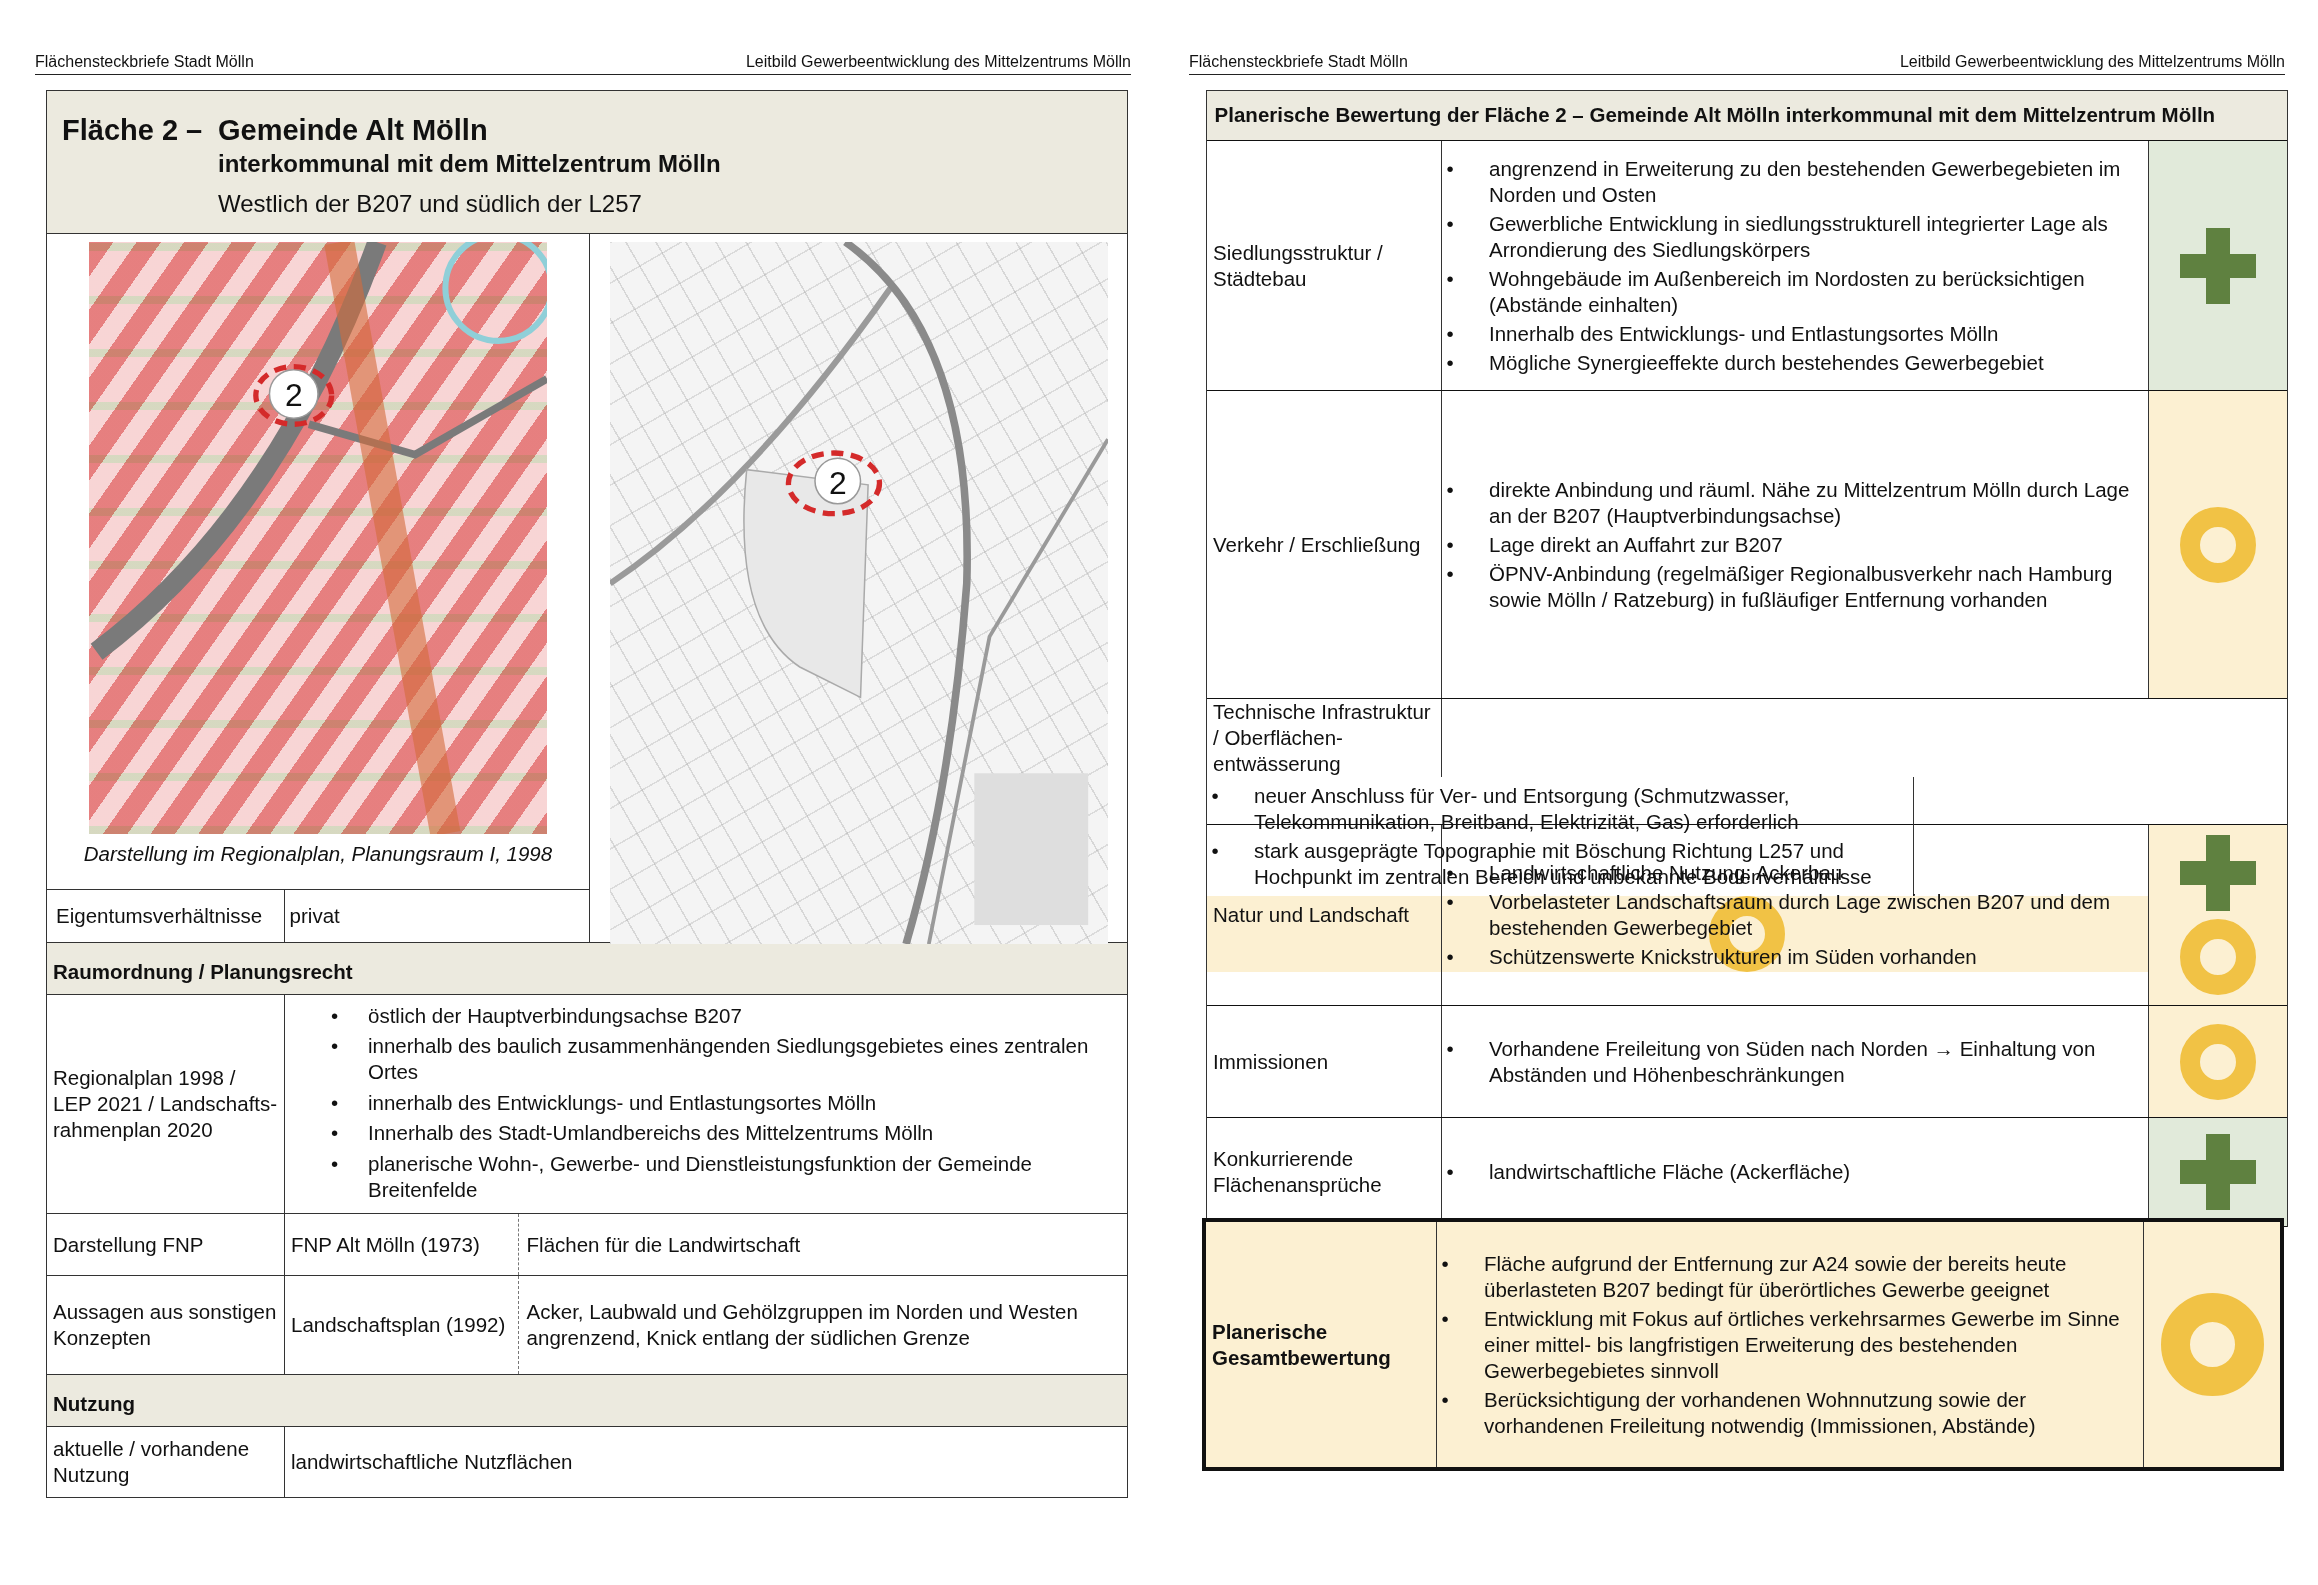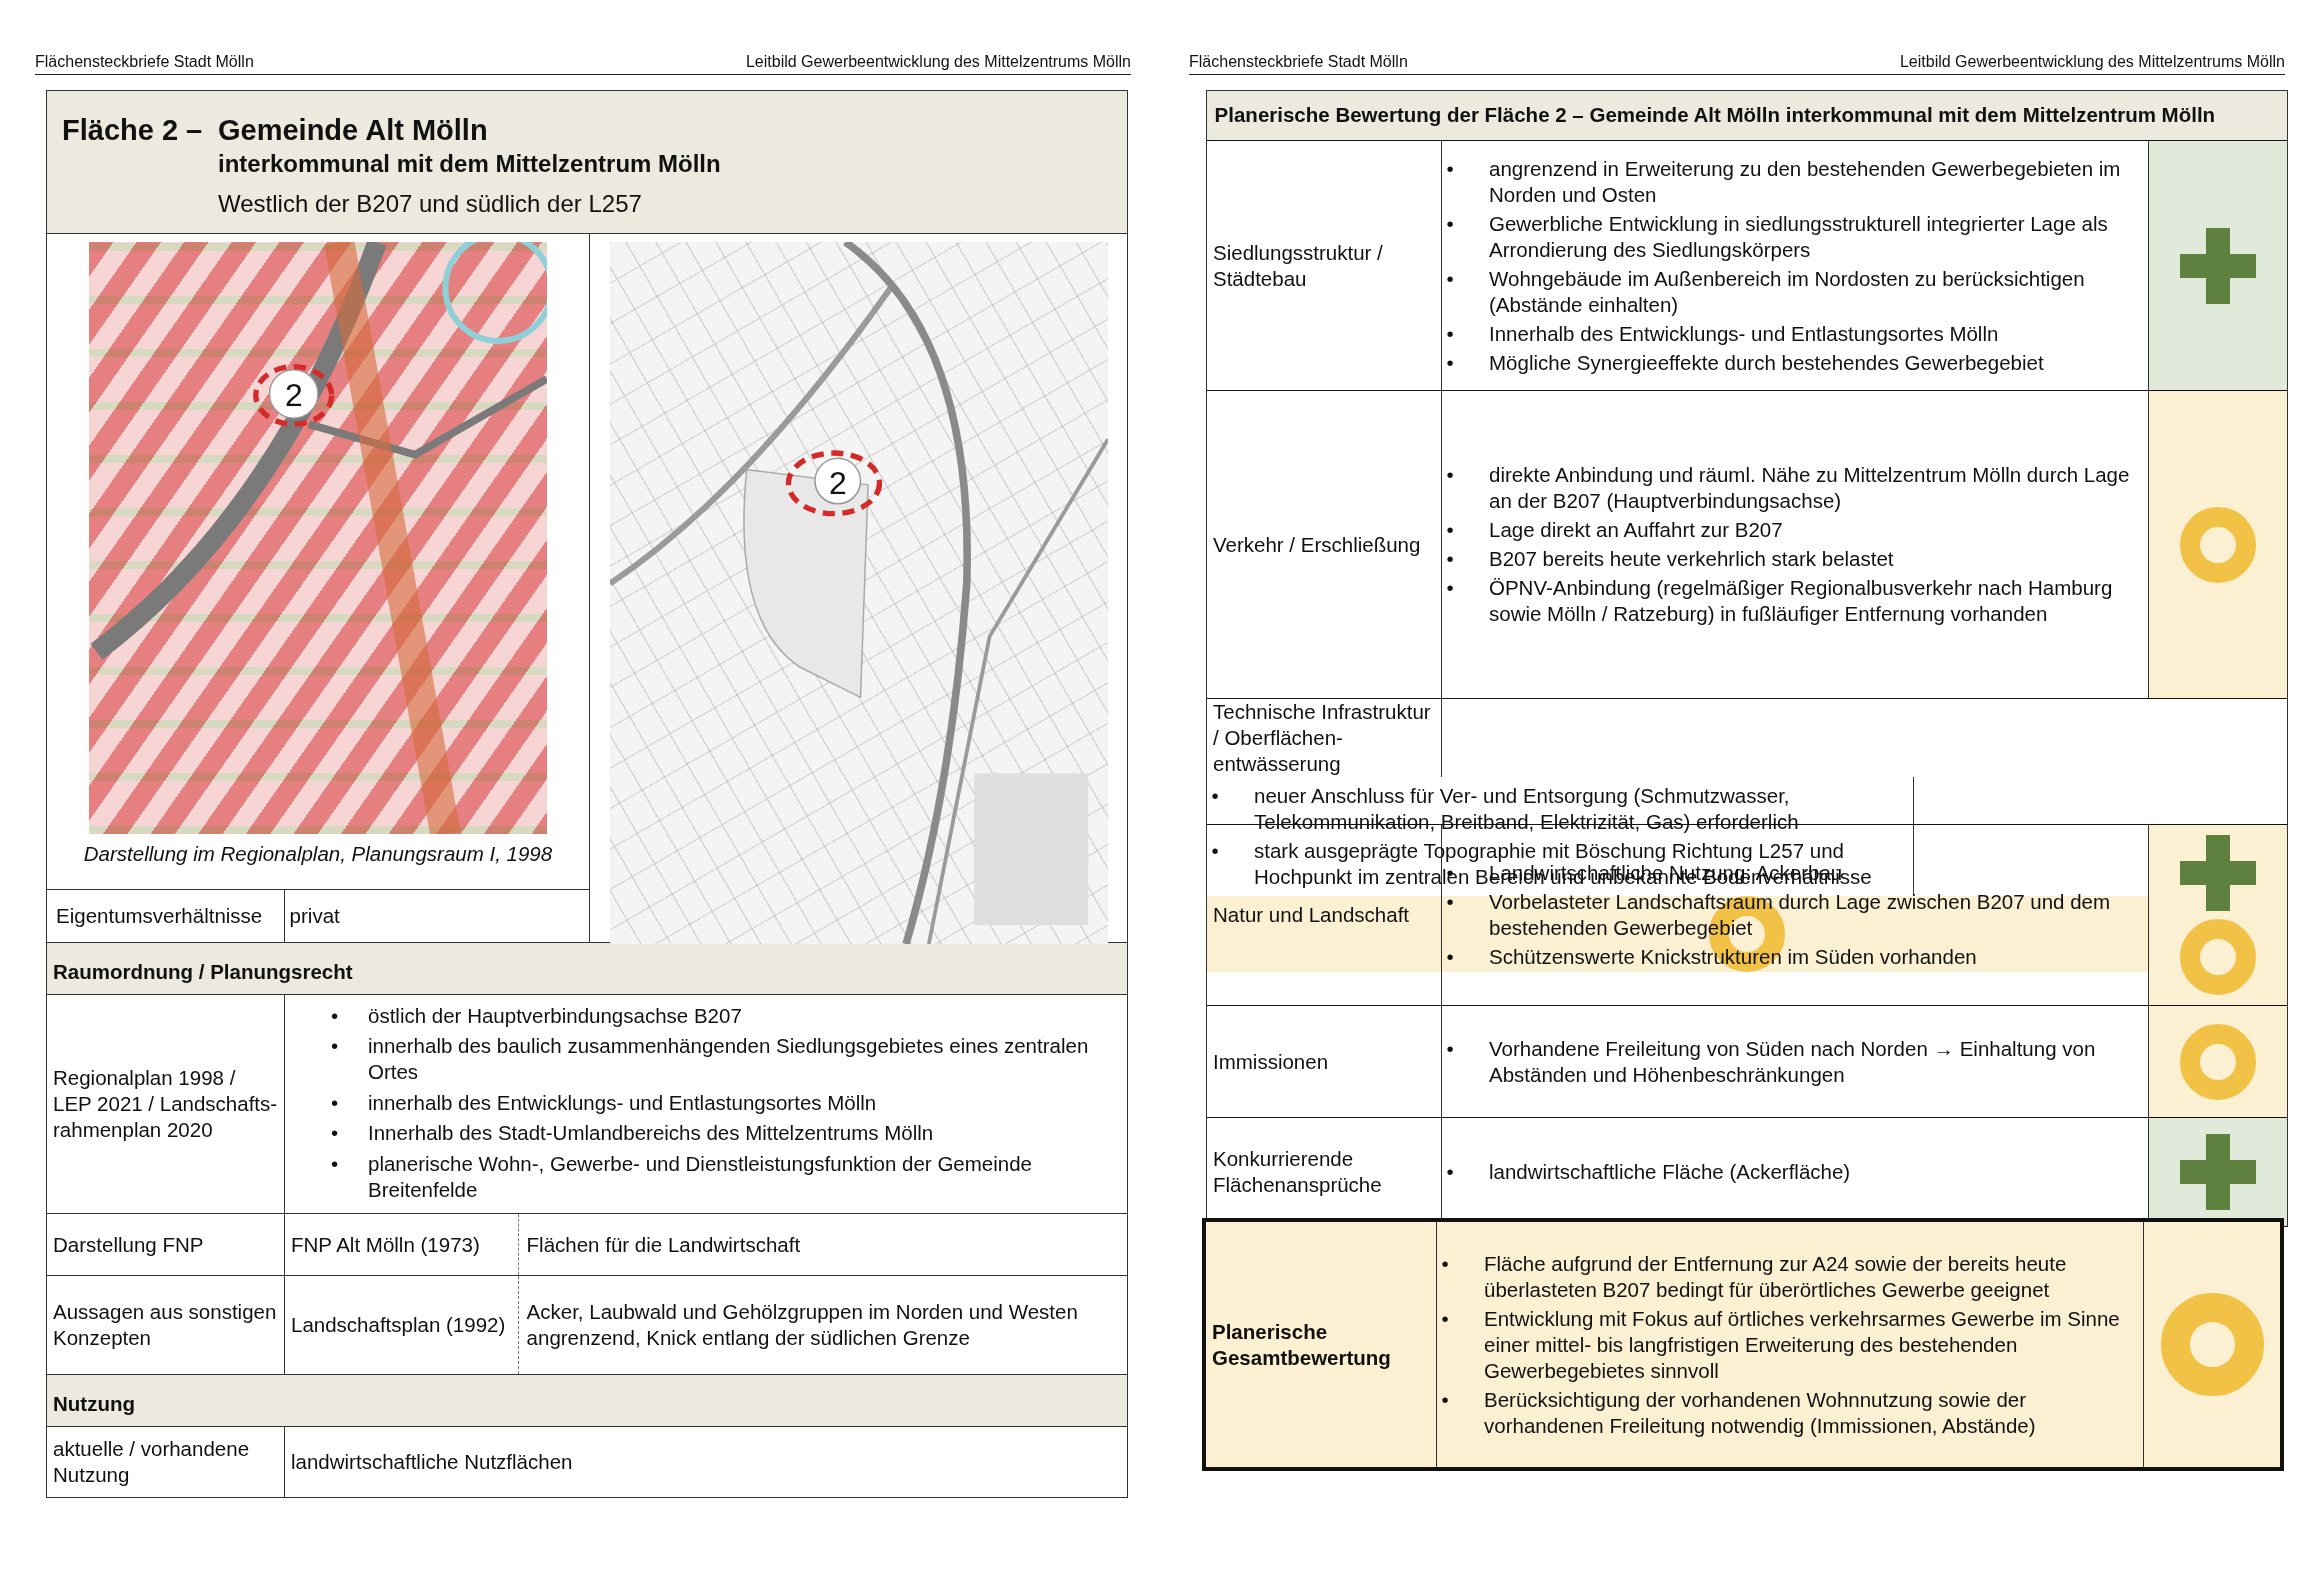--- a/index.html
+++ b/index.html
@@ -198,21 +198,20 @@
         <div class="ecol-c bg-green">
           <div class="plus"></div>
         </div>
       </div>
       <div class="erow er2">
         <div class="ecol-a">Verkehr / Erschließung</div>
         <div class="ecol-b">
           <ul class="ebullets">
             <li>direkte Anbindung und räuml. Nähe zu Mittelzentrum Mölln durch Lage an der B207 (Hauptverbindungsachse)</li>
             <li>Lage direkt an Auffahrt zur B207</li>
-            <li>B207 bereits heute verkehrlich stark belastet</li>
             <li>ÖPNV-Anbindung (regelmäßiger Regionalbusverkehr nach Hamburg sowie Mölln / Ratzeburg) in fußläufiger Entfernung vorhanden</li>
           </ul>
         </div>
         <div class="ecol-c bg-yellow">
           <div class="ring"></div>
         </div>
       </div>
       <div class="erow er3">
         <div class="ecol-a">Technische Infrastruktur / Oberflächen-entwässerung</div>
         <div class="ecol-b">

